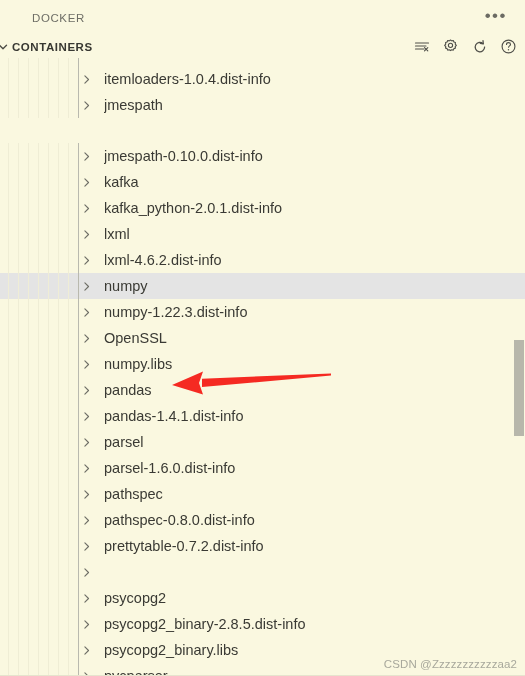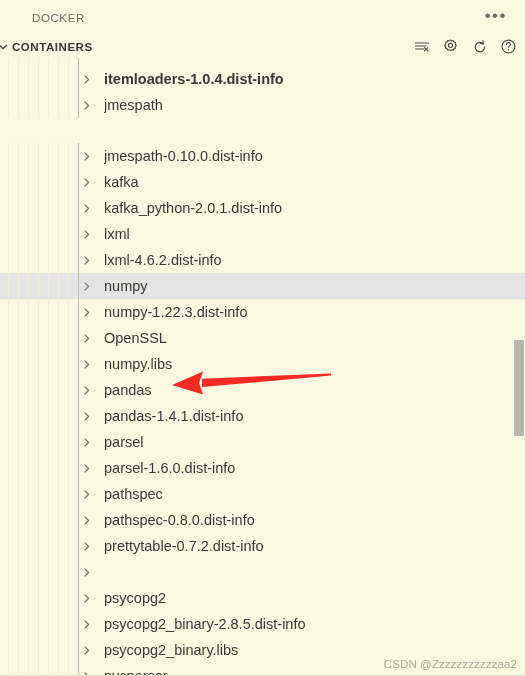--- a/index.html
+++ b/index.html
@@ -282,21 +282,21 @@
             <div class="guide" style="left: 68px;"></div>
             <div class="guide active" style="left: 78px;"></div>
           </div>
           <span class="row-twisty">
             <svg width="13" height="13" viewBox="0 0 16 16" fill="none" stroke="currentColor" stroke-width="1.4" stroke-linecap="round" stroke-linejoin="round">
               <polyline points="6,3.5 10.5,8 6,12.5"></polyline>
             </svg>
           </span>
           <span class="row-label">itemloaders</span>
         </div>
-        <div class="tree-row" style="height: 26px; font-weight: bold;">
+        <div class="tree-row" style="height: 26px;">
           <div class="guides">
             <div class="guide" style="left: 8px;"></div>
             <div class="guide" style="left: 18px;"></div>
             <div class="guide" style="left: 28px;"></div>
             <div class="guide" style="left: 38px;"></div>
             <div class="guide" style="left: 48px;"></div>
             <div class="guide" style="left: 58px;"></div>
             <div class="guide" style="left: 68px;"></div>
             <div class="guide active" style="left: 78px;"></div>
           </div>

